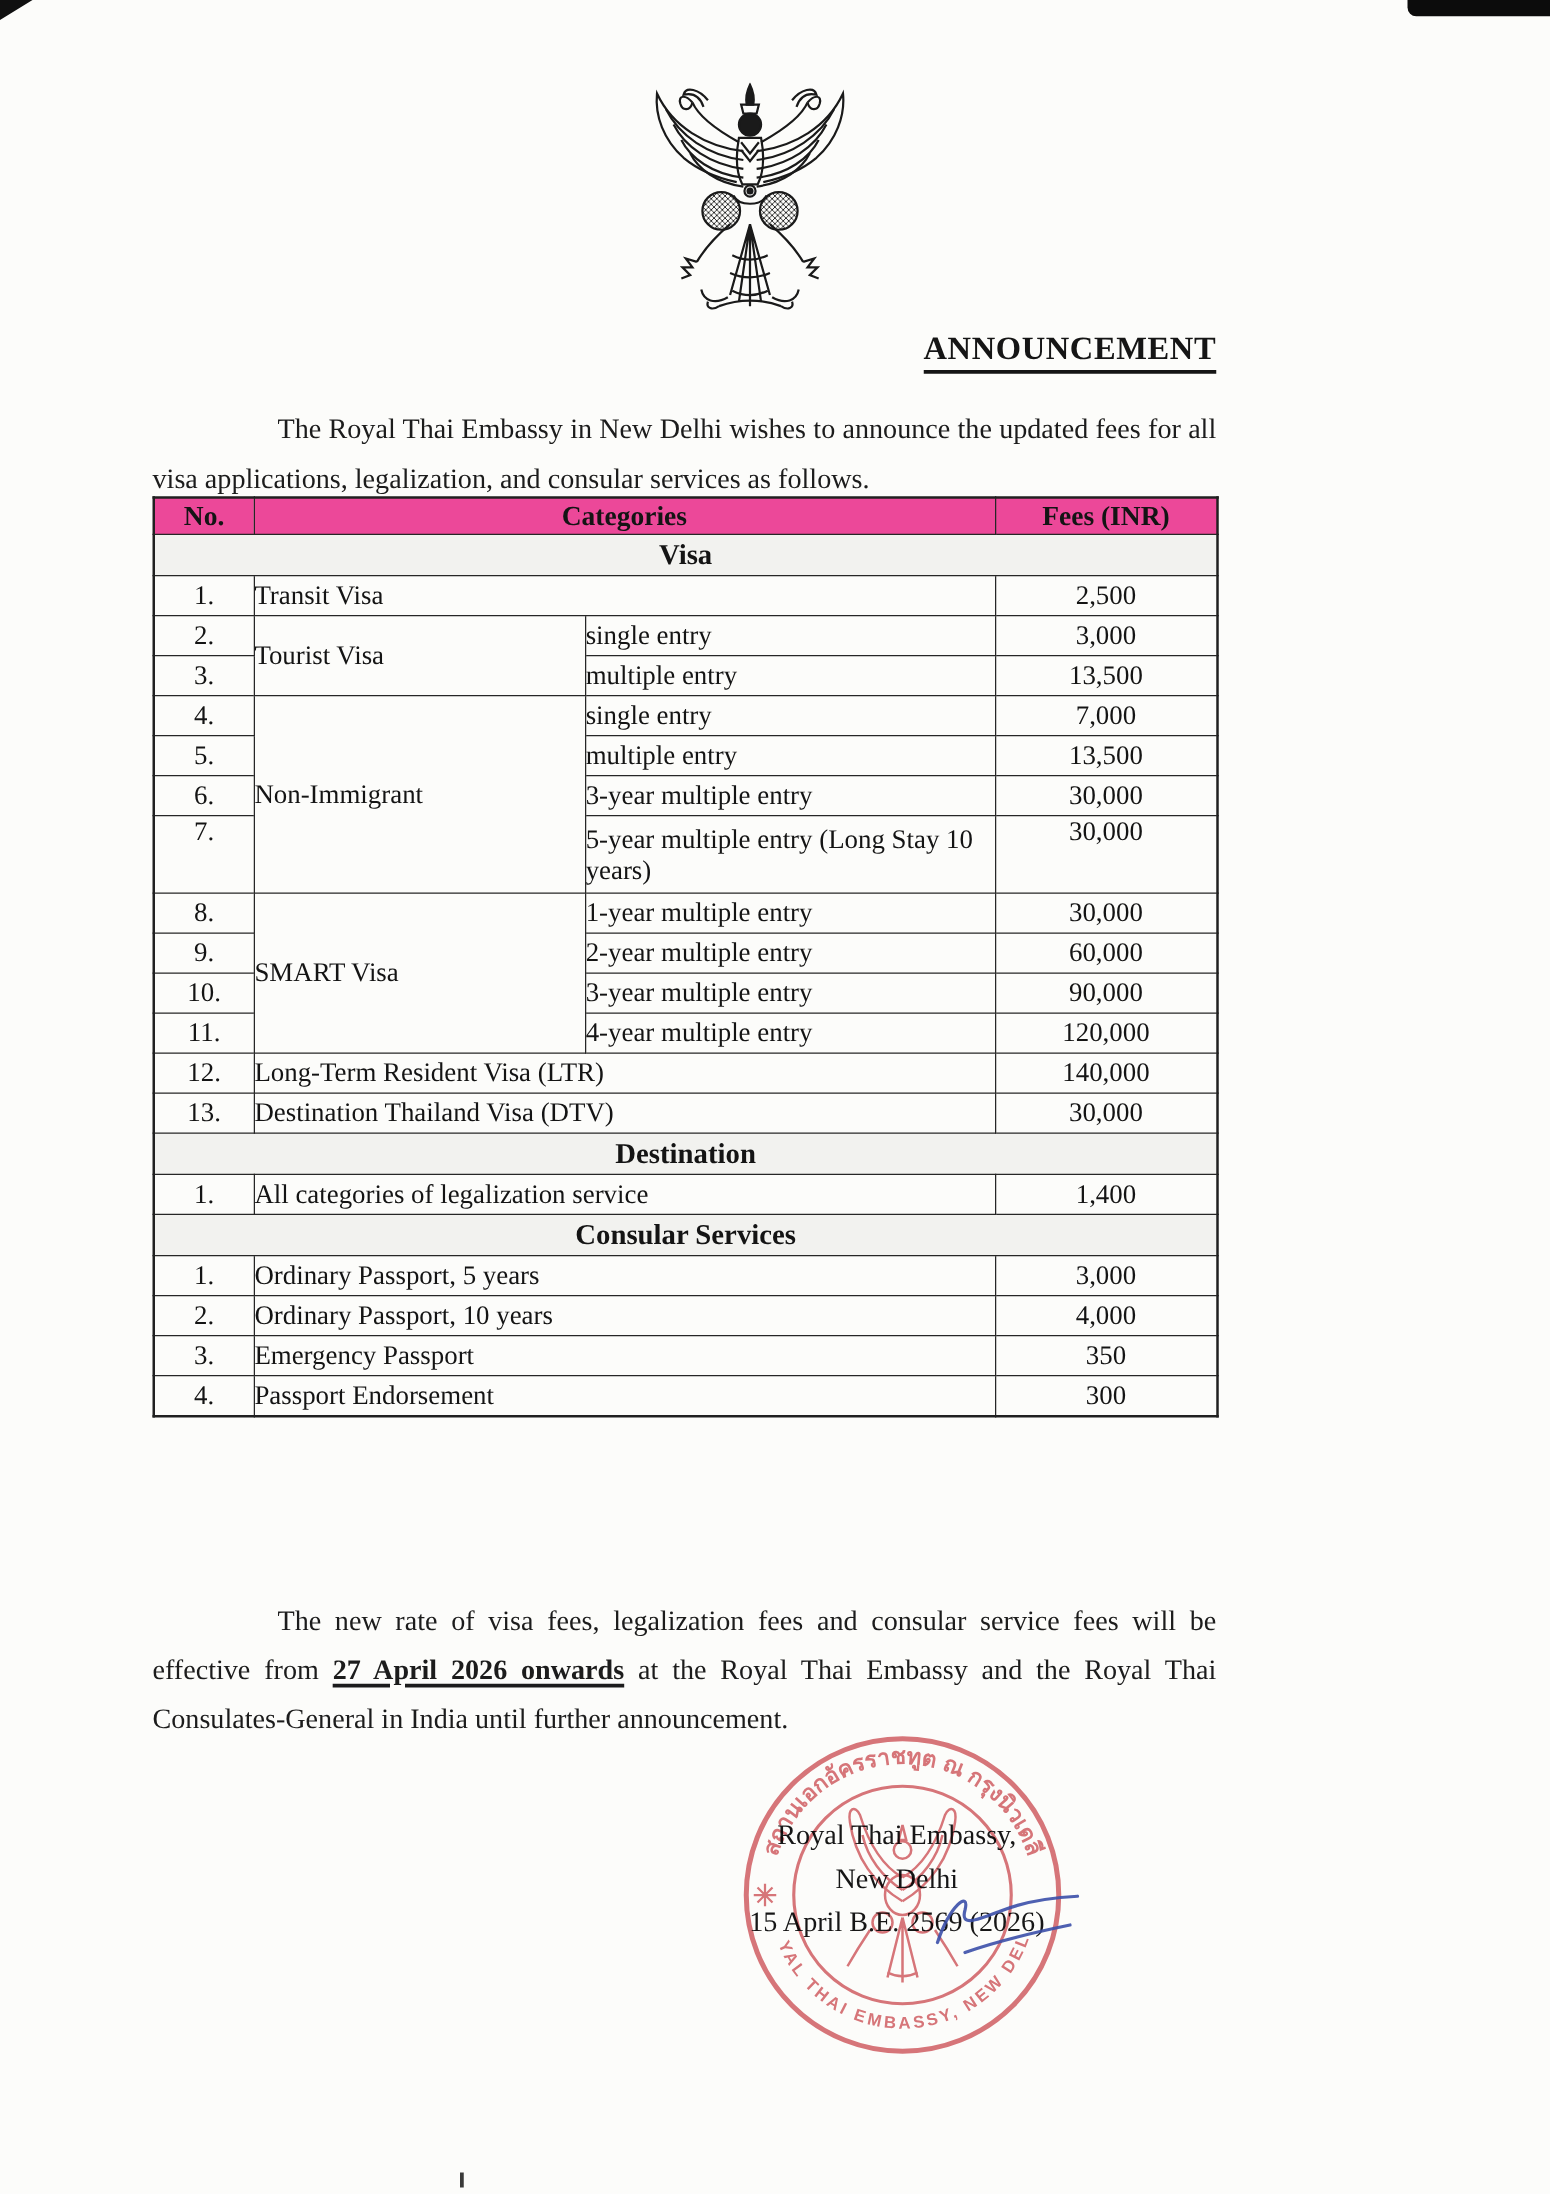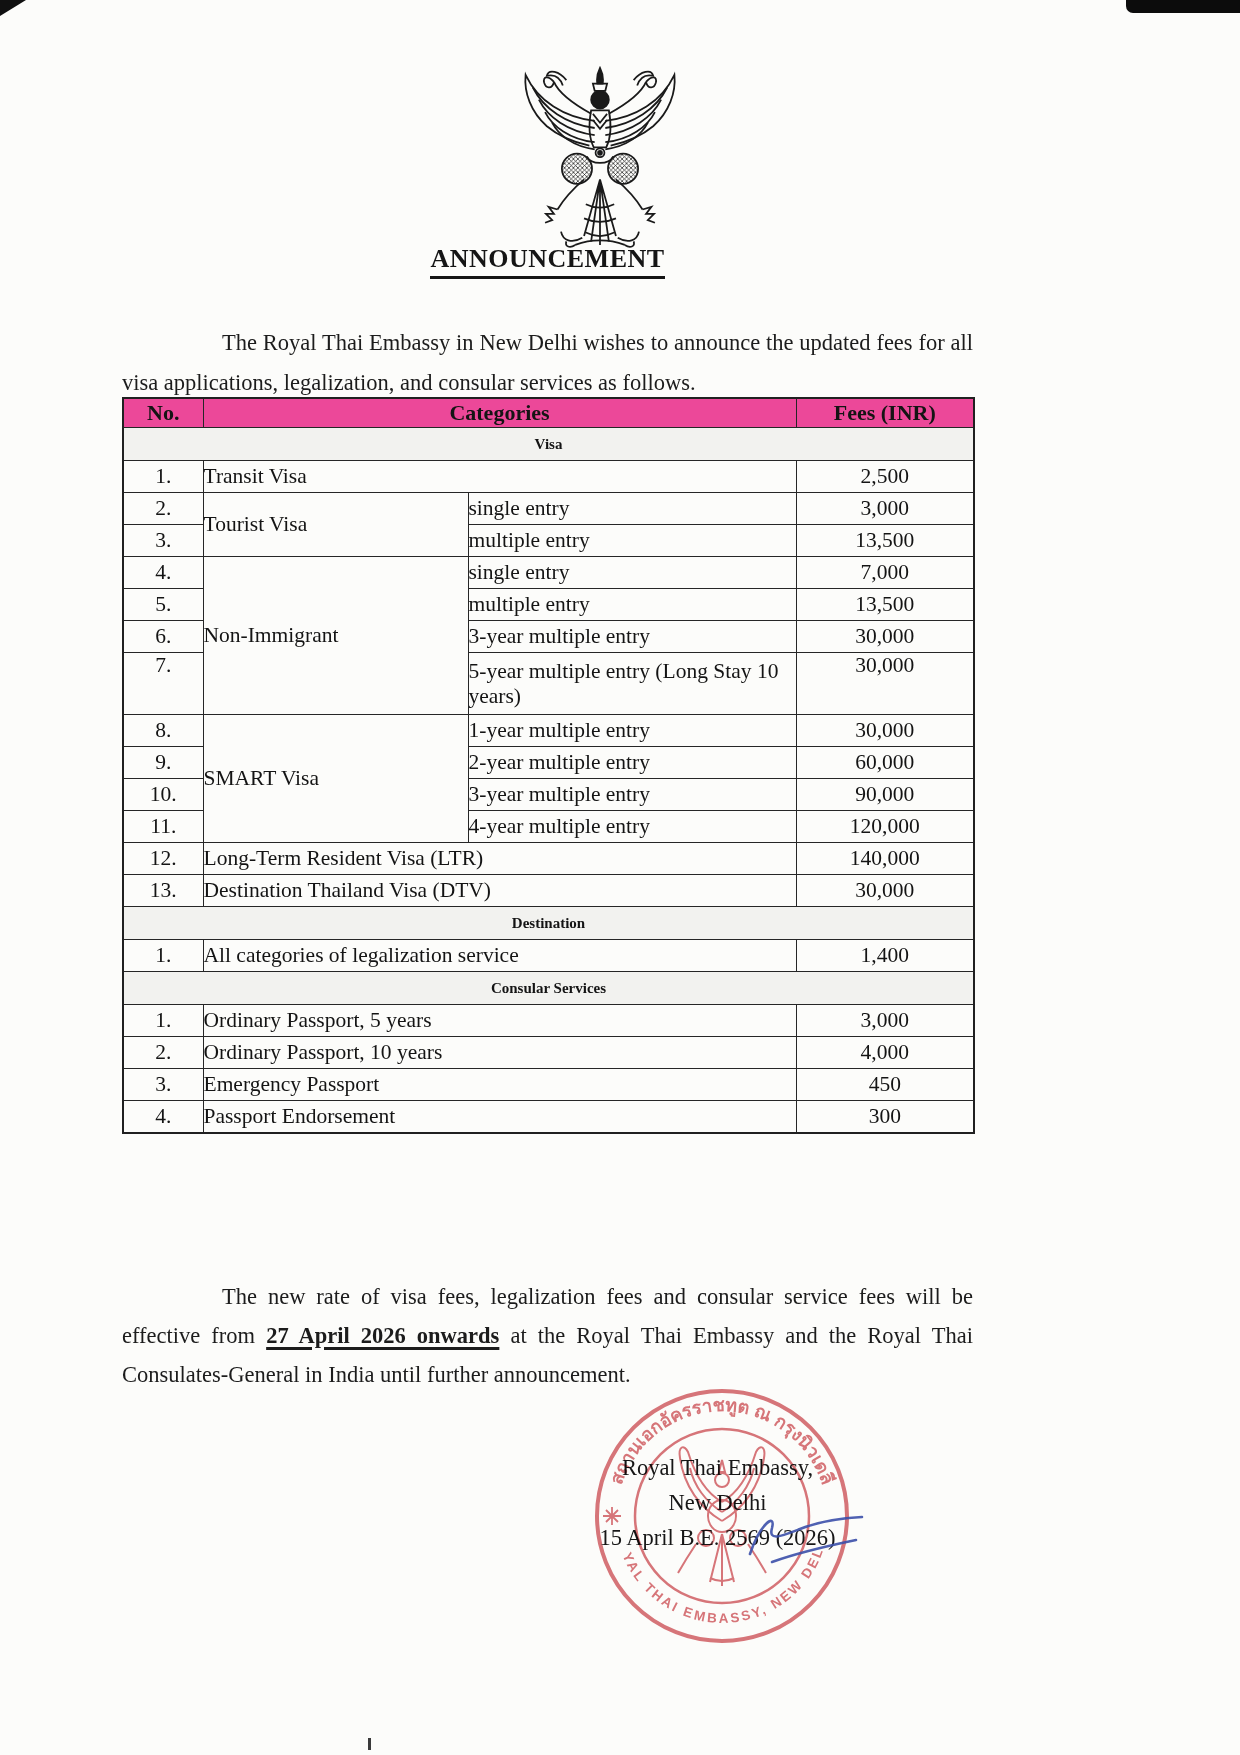--- a/index.html
+++ b/index.html
@@ -5,42 +5,42 @@
   html,body{margin:0;padding:0;}
   body{
     width:1240px;height:1755px;position:relative;overflow:hidden;
     background:#fcfcfa;color:#1f1f1f;
     font-family:"Liberation Serif", serif;
   }
   .content{position:absolute;left:122px;top:0;width:851px;}
   
   .emblem{position:absolute;left:505px;top:66px;width:190px;height:186px;}
   
-  .title{position:absolute;left:0;top:244px;width:851px;text-align:center;}
+  .title{position:absolute;left:0;top:264px;width:851px;text-align:right;}
   .title span{
     display:inline-block;font-size:26px;font-weight:bold;letter-spacing:.5px;
     border-bottom:3px solid #151515;padding-bottom:2px;color:#151515;
   }
   
   .para{
     position:absolute;left:0;width:851px;font-size:22.5px;line-height:40px;
     text-align:justify;text-indent:100px;color:#1c1c1c;
   }
   .intro{top:300px;}
   .closing{top:1254px;line-height:39px;}
   .closing b{font-weight:bold;text-decoration:underline;text-decoration-thickness:2.5px;text-underline-offset:4px;margin-top:38px;}
   
   table.fees{
     position:absolute;left:0;top:397px;width:851px;border-collapse:collapse;
     table-layout:fixed;font-size:21.5px;color:#141414;
   }
   table.fees td, table.fees th{border:1.6px solid #262626;padding:0;}
   table.fees{border:2.5px solid #202020;}
   th.hd{background:#ec4899;font-weight:bold;font-size:22px;height:28px;border-bottom:2.5px solid #202020;}
-  td.section{background:#f2f2ef;font-weight:bold;font-size:15px;text-align:center;height:32px;}
+  td.section{background:#f2f2ef;font-weight:bold;font-size:23px;text-align:center;height:32px;}
   td.no{text-align:center;height:31px;}
   td.cat{text-align:left;padding-left:42px;margin-left:24px;}
   td.sub{text-align:left;}
   td.fee{text-align:center;}
   .va-top{vertical-align:top;padding-top:3px;}
   tr.tall td{height:61px;}
   
   .signature{
     position:absolute;left:535px;top:1450px;width:365px;text-align:center;
     font-size:22.5px;line-height:35px;color:#161616;z-index:1;
@@ -213,21 +213,21 @@
       <td class="fee">3,000</td>
     </tr>
     <tr>
       <td class="no">2.</td>
       <td class="cat" colspan="2">Ordinary Passport, 10 years</td>
       <td class="fee">4,000</td>
     </tr>
     <tr>
       <td class="no">3.</td>
       <td class="cat" colspan="2">Emergency Passport</td>
-      <td class="fee">450</td>
+      <td class="fee">350</td>
     </tr>
     <tr>
       <td class="no">4.</td>
       <td class="cat" colspan="2">Passport Endorsement</td>
       <td class="fee">300</td>
     </tr>
   </tbody>
     </table>
 
   <p class="para closing"><span>The new rate of visa fees, legalization fees and consular service fees will be effective from </span><b>27 April 2026 onwards</b><span> at the Royal Thai Embassy and the Royal Thai Consulates-General in India until further announcement.</span></p>

